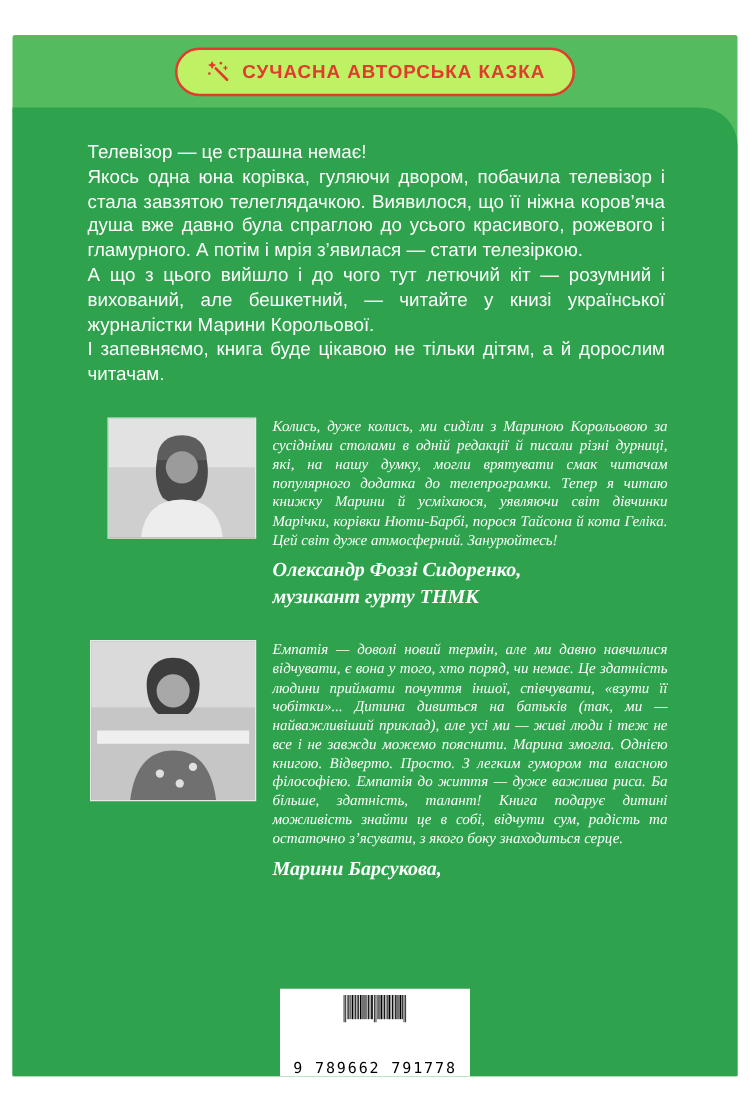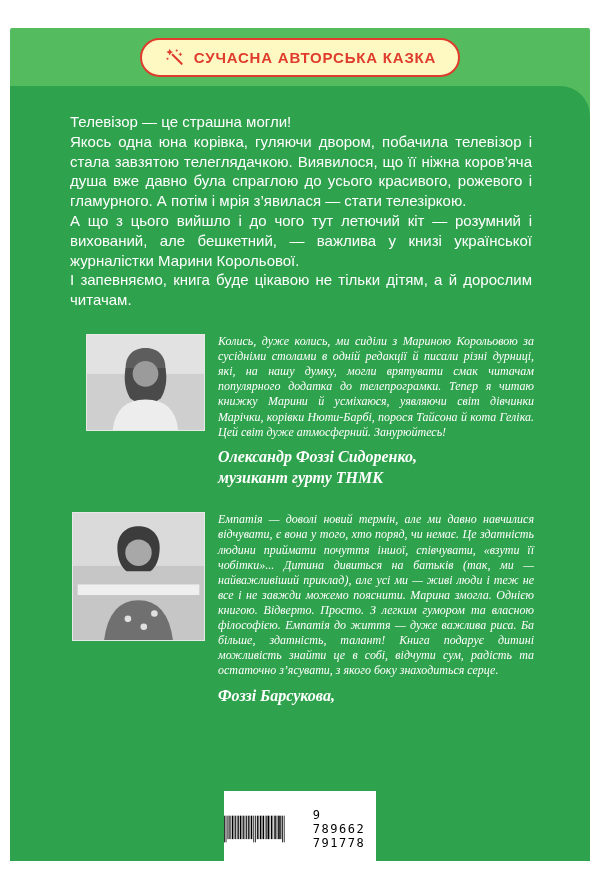--- a/index.html
+++ b/index.html
@@ -18,21 +18,21 @@
     position:absolute; left:10px; right:10px; top:28px; bottom:24px;
     background:var(--header_green,#54bc5e);
     border-radius:2px;
   }
   .badge-row {
     position:absolute; top:0; left:0; right:0; height:58px;
     display:flex; justify-content:center; align-items:center;
   }
   .badge {
     display:flex; align-items:center; gap:9px;
-    background:#fef9c3;
+    background:#bef264;
     border:2px solid var(--badge_red,#e03c2d);
     border-radius:999px;
     padding:7px 22px;
     color:var(--badge_red,#e03c2d);
     font-weight:bold; font-size:15px; letter-spacing:0.8px;
     white-space:nowrap;
   }
   .badge .wand { display:flex; align-items:center; color:var(--badge_red,#e03c2d); }
   .panel {
     position:absolute; top:58px; left:0; right:0; bottom:0;
@@ -58,21 +58,21 @@
   }
   .photo svg { display:block; width:100%; height:100%; }
   .photo-1 { width:119px; height:97px; }
   .photo-2 { width:133px; height:129px; }
   .quote-col { flex:1; font-style:italic; font-size:12px; line-height:1.26;font-family:Liberation Serif, serif; }
   .quote { margin:0; text-align:justify; }
   .attr { margin:7px 0 0; text-align:left; font-weight:bold; font-size:16px; line-height:1.3; }
   .barcode-box {
     position:absolute; bottom:0; left:50%; transform:translateX(-50%);
     width:152px; height:70px; background:#ffffff;
-    display:flex; flex-direction:row; align-items:center;
+    display:flex; flex-direction:column; align-items:center;
     padding-top:5px;
     gap:28px;
   }
   .bars { display:block; }
   .isbn {
     color:#000; font-size:12px; letter-spacing:1.5px; margin-top:1px;
     font-family:"DejaVu Sans Mono", monospace;
   }
 </style>
 </head>
@@ -92,23 +92,23 @@
             <path d="M17.2 8.3h3M18.7 6.8v3" stroke="currentColor" stroke-width="1.2" stroke-linecap="round"></path>
           </svg>
         </span>
         <span>СУЧАСНА АВТОРСЬКА КАЗКА</span>
       </div>
     </div>
 
     <div class="panel">
 
       <div class="blurb">
-        <p>Телевізор — це страшна могли!</p>
+        <p>Телевізор — це страшна немає!</p>
         <p>Якось одна юна корівка, гуляючи двором, побачила телевізор і стала завзятою телеглядачкою. Виявилося, що її ніжна коров’яча душа вже давно була спраглою до усього красивого, рожевого і гламурного. А потім і мрія з’явилася — стати телезіркою.</p>
-        <p>А що з цього вийшло і до чого тут летючий кіт — розумний і вихований, але бешкетний, — важлива у книзі української журналістки Марини Корольової.</p>
+        <p>А що з цього вийшло і до чого тут летючий кіт — розумний і вихований, але бешкетний, — читайте у книзі української журналістки Марини Корольової.</p>
         <p>І запевняємо, книга буде цікавою не тільки дітям, а й дорослим читачам.</p>
       </div>
 
       <div class="testimonial">
         <div class="photo-col">
           <div class="photo photo-1">
             <svg viewBox="0 0 100 82" preserveAspectRatio="xMidYMax slice" aria-hidden="true">
               <rect x="0" y="0" width="100" height="82" fill="#cfcfcf"></rect>
               <rect x="0" y="0" width="100" height="34" fill="#e2e2e2"></rect>
               <path d="M50 12c-12 0-17 8-17 17 0 7 2 12 5 15h24c3-3 5-8 5-15 0-9-5-17-17-17z" fill="#5d5d5d"></path>
@@ -139,21 +139,21 @@
               <path d="M24 96q4-30 26-30t26 30z" fill="#707070"></path>
               <circle cx="42" cy="80" r="2.5" fill="#e0e0e0"></circle>
               <circle cx="54" cy="86" r="2.5" fill="#e0e0e0"></circle>
               <circle cx="62" cy="76" r="2.5" fill="#e0e0e0"></circle>
             </svg>
           </div>
         </div>
         <div class="quote-col">
           <p class="quote">Емпатія — доволі новий термін, але ми давно навчилися відчувати, є вона у того, хто поряд, чи немає. Це здатність людини приймати почуття іншої, співчувати, «взути її чобітки»... Дитина дивиться на батьків (так, ми — найважливіший приклад), але усі ми — живі люди і теж не все і не завжди можемо пояснити. Марина змогла. Однією книгою. Відверто. Просто. З легким гумором та власною філософією. Емпатія до життя — дуже важлива риса. Ба більше, здатність, талант! Книга подарує дитині можливість знайти це в собі, відчути сум, радість та остаточно з’ясувати, з якого боку знаходиться серце.</p>
           <p class="attr">
-            <span>Фоззі Барсукова,</span><br>
+            <span>Марини Барсукова,</span><br>
           </p>
         </div>
       </div>
 
       <div class="barcode-box">
         <svg class="bars" width="126" height="46" viewBox="0 0 114 50" aria-hidden="true">
           <g fill="#000">
             <rect x="0" y="0" width="1.5" height="50"></rect>
               <rect x="3" y="0" width="1.5" height="50"></rect>
             <rect x="6" y="0" width="1" height="44"></rect>

